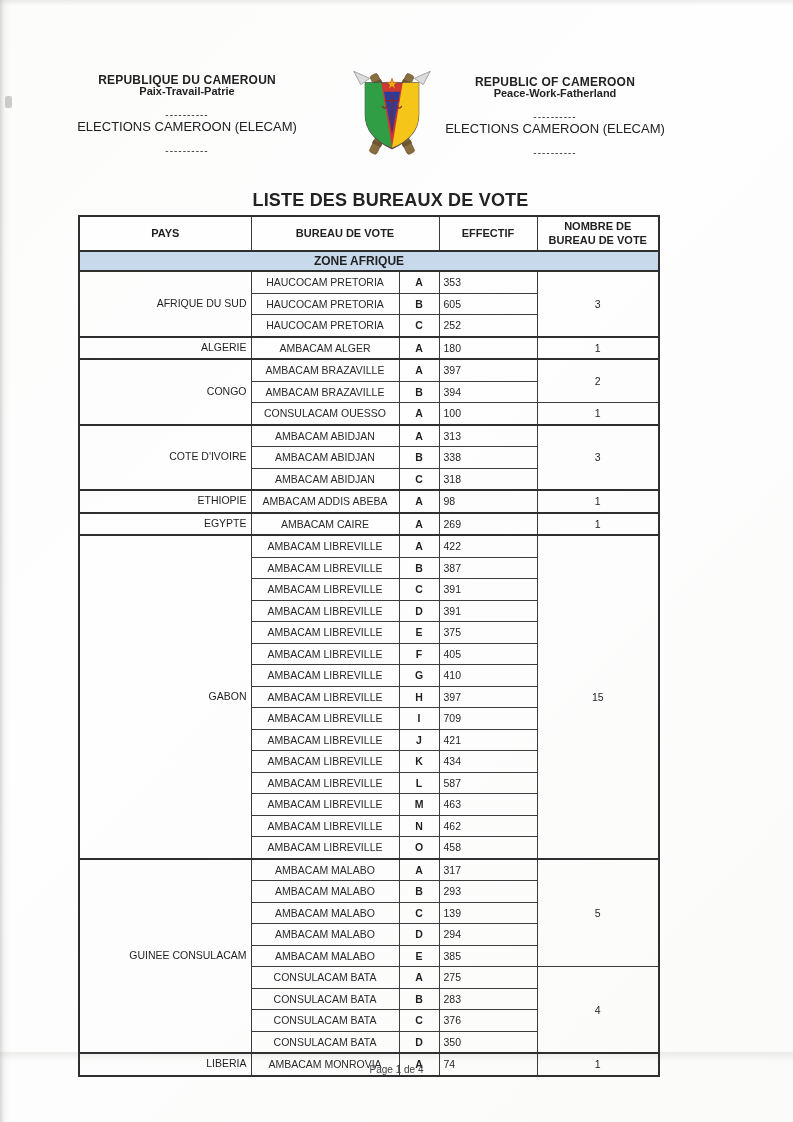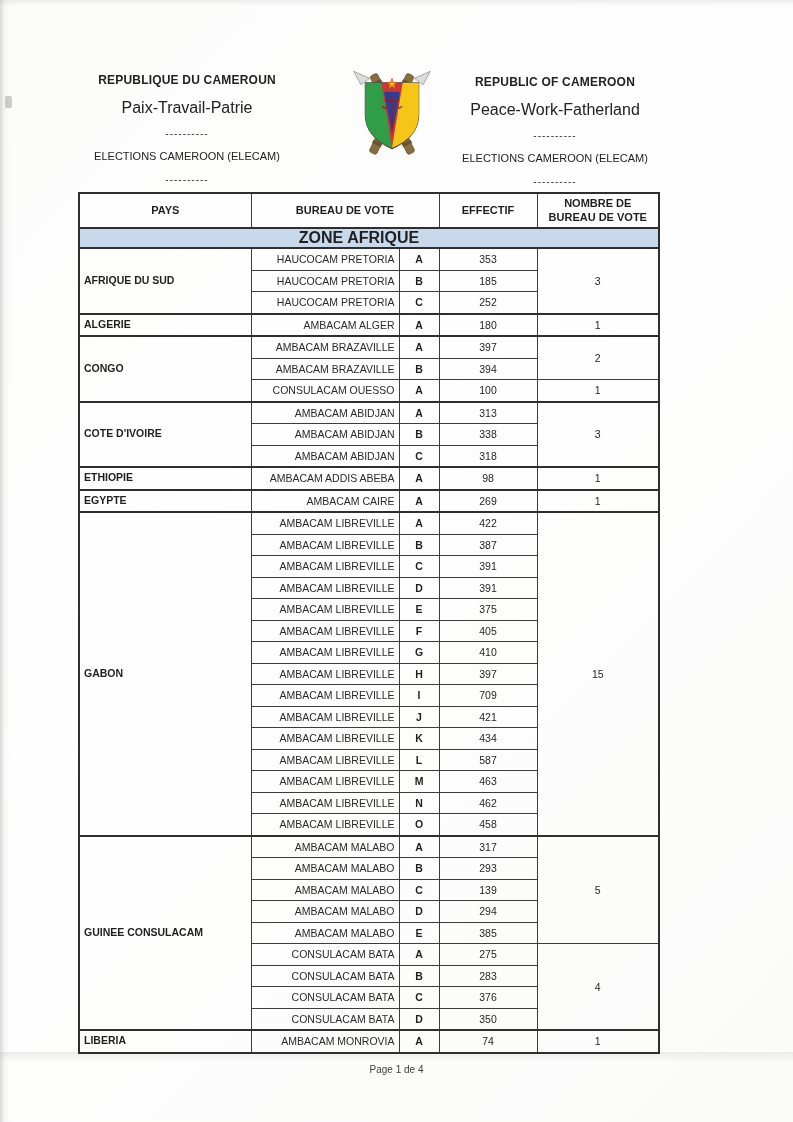--- a/index.html
+++ b/index.html
@@ -22,54 +22,54 @@
     background:linear-gradient(to bottom,rgba(160,160,158,.18),rgba(0,0,0,0));}
   .scan-mark{position:absolute;left:5px;top:96px;width:7px;height:12px;background:#b7b7b5;border-radius:2px;opacity:.7;}
   .scan-band{position:absolute;left:0;top:1052px;width:100%;height:10px;
     background:linear-gradient(to bottom,rgba(175,175,172,.22),rgba(0,0,0,0));}
 
   
   .head-block{position:absolute;width:230px;text-align:center;line-height:1;}
   .head-left{left:72px;top:74px;}
   .head-right{left:440px;top:76px;}
   .head-line1{font-weight:bold;font-size:12px;letter-spacing:.2px;}
-  .head-line2{font-size:16px;margin-top:14px;}
+  .head-line2{font-size:11px;font-weight:bold;}
   .head-dash{font-size:10px;margin-top:13px;letter-spacing:1px;color:#333;}
-  .head-line3{font-size:11px;margin-top:12px;}
+  .head-line3{font-size:13px;}
   .emblem{position:absolute;left:343px;top:66px;width:98px;height:96px;}
   .doc-title{position:absolute;left:0;top:190px;width:781px;text-align:center;
     font-weight:bold;font-size:18px;letter-spacing:.2px;}
 
   
   table.vote{
-    position:absolute;left:78px;top:192px;width:580px;
+    position:absolute;left:78px;top:215px;width:580px;
     border-collapse:collapse;table-layout:fixed;
     font-size:10.5px;color:#1f1f1f;
   }
   table.vote col.c-pays{width:172px;}
   table.vote col.c-bureau{width:148px;}
   table.vote col.c-letter{width:40px;}
   table.vote col.c-eff{width:98px;}
   table.vote col.c-nb{width:122px;}
   table.vote th,table.vote td{border:1px solid #3c3c3c;padding:0 4px;overflow:hidden;white-space:nowrap;}
   table.vote{border:2px solid #2f2f2f;}
   table.vote thead th{
     height:33px;font-size:11px;font-weight:bold;text-align:center;
     border-bottom:2px solid #2f2f2f;line-height:1.25;white-space:normal;
     background:#fefefe;
   }
   tr.zone-row td{
-    height:18px;font-weight:bold;font-size:16px;text-align:center;
+    height:18px;font-weight:bold;font-size:12px;text-align:center;
     border-bottom:2px solid #2f2f2f;padding-right:24px;
   }
   table.vote tbody td{height:20.5px;}
-  td.pays{font-weight:bold;text-align:left;white-space:normal;line-height:1.1;}
-  td.bureau{text-align:right;padding-left:5px;color:#2a2a2a;}
+  td.pays{font-weight:normal;text-align:right;white-space:normal;line-height:1.1;}
+  td.bureau{text-align:center;padding-left:5px;color:#2a2a2a;}
   td.letter{font-weight:bold;text-align:center;}
-  td.effectif{text-align:center;margin-top:19px;}
+  td.effectif{text-align:left;margin-top:19px;}
   td.nombre{text-align:center;}
   tr.group-start td{border-top:2px solid #2f2f2f;}
 
   .footer{position:absolute;left:0;top:1064px;width:793px;text-align:center;
     font-size:10px;color:#3f3f3f;}
 </style>
 </head>
 <body>
 
 <div class="page">
@@ -153,21 +153,21 @@
         <tr class="group-start">
           <td class="pays" rowspan="3">AFRIQUE DU SUD</td>
           <td class="bureau">HAUCOCAM PRETORIA</td>
           <td class="letter">A</td>
           <td class="effectif">353</td>
           <td class="nombre" rowspan="3">3</td>
         </tr>
         <tr>
           <td class="bureau">HAUCOCAM PRETORIA</td>
           <td class="letter">B</td>
-          <td class="effectif">185</td>
+          <td class="effectif">605</td>
         </tr>
         <tr>
           <td class="bureau">HAUCOCAM PRETORIA</td>
           <td class="letter">C</td>
           <td class="effectif">252</td>
         </tr>
         <tr class="group-start">
           <td class="pays">ALGERIE</td>
           <td class="bureau">AMBACAM ALGER</td>
           <td class="letter">A</td>

